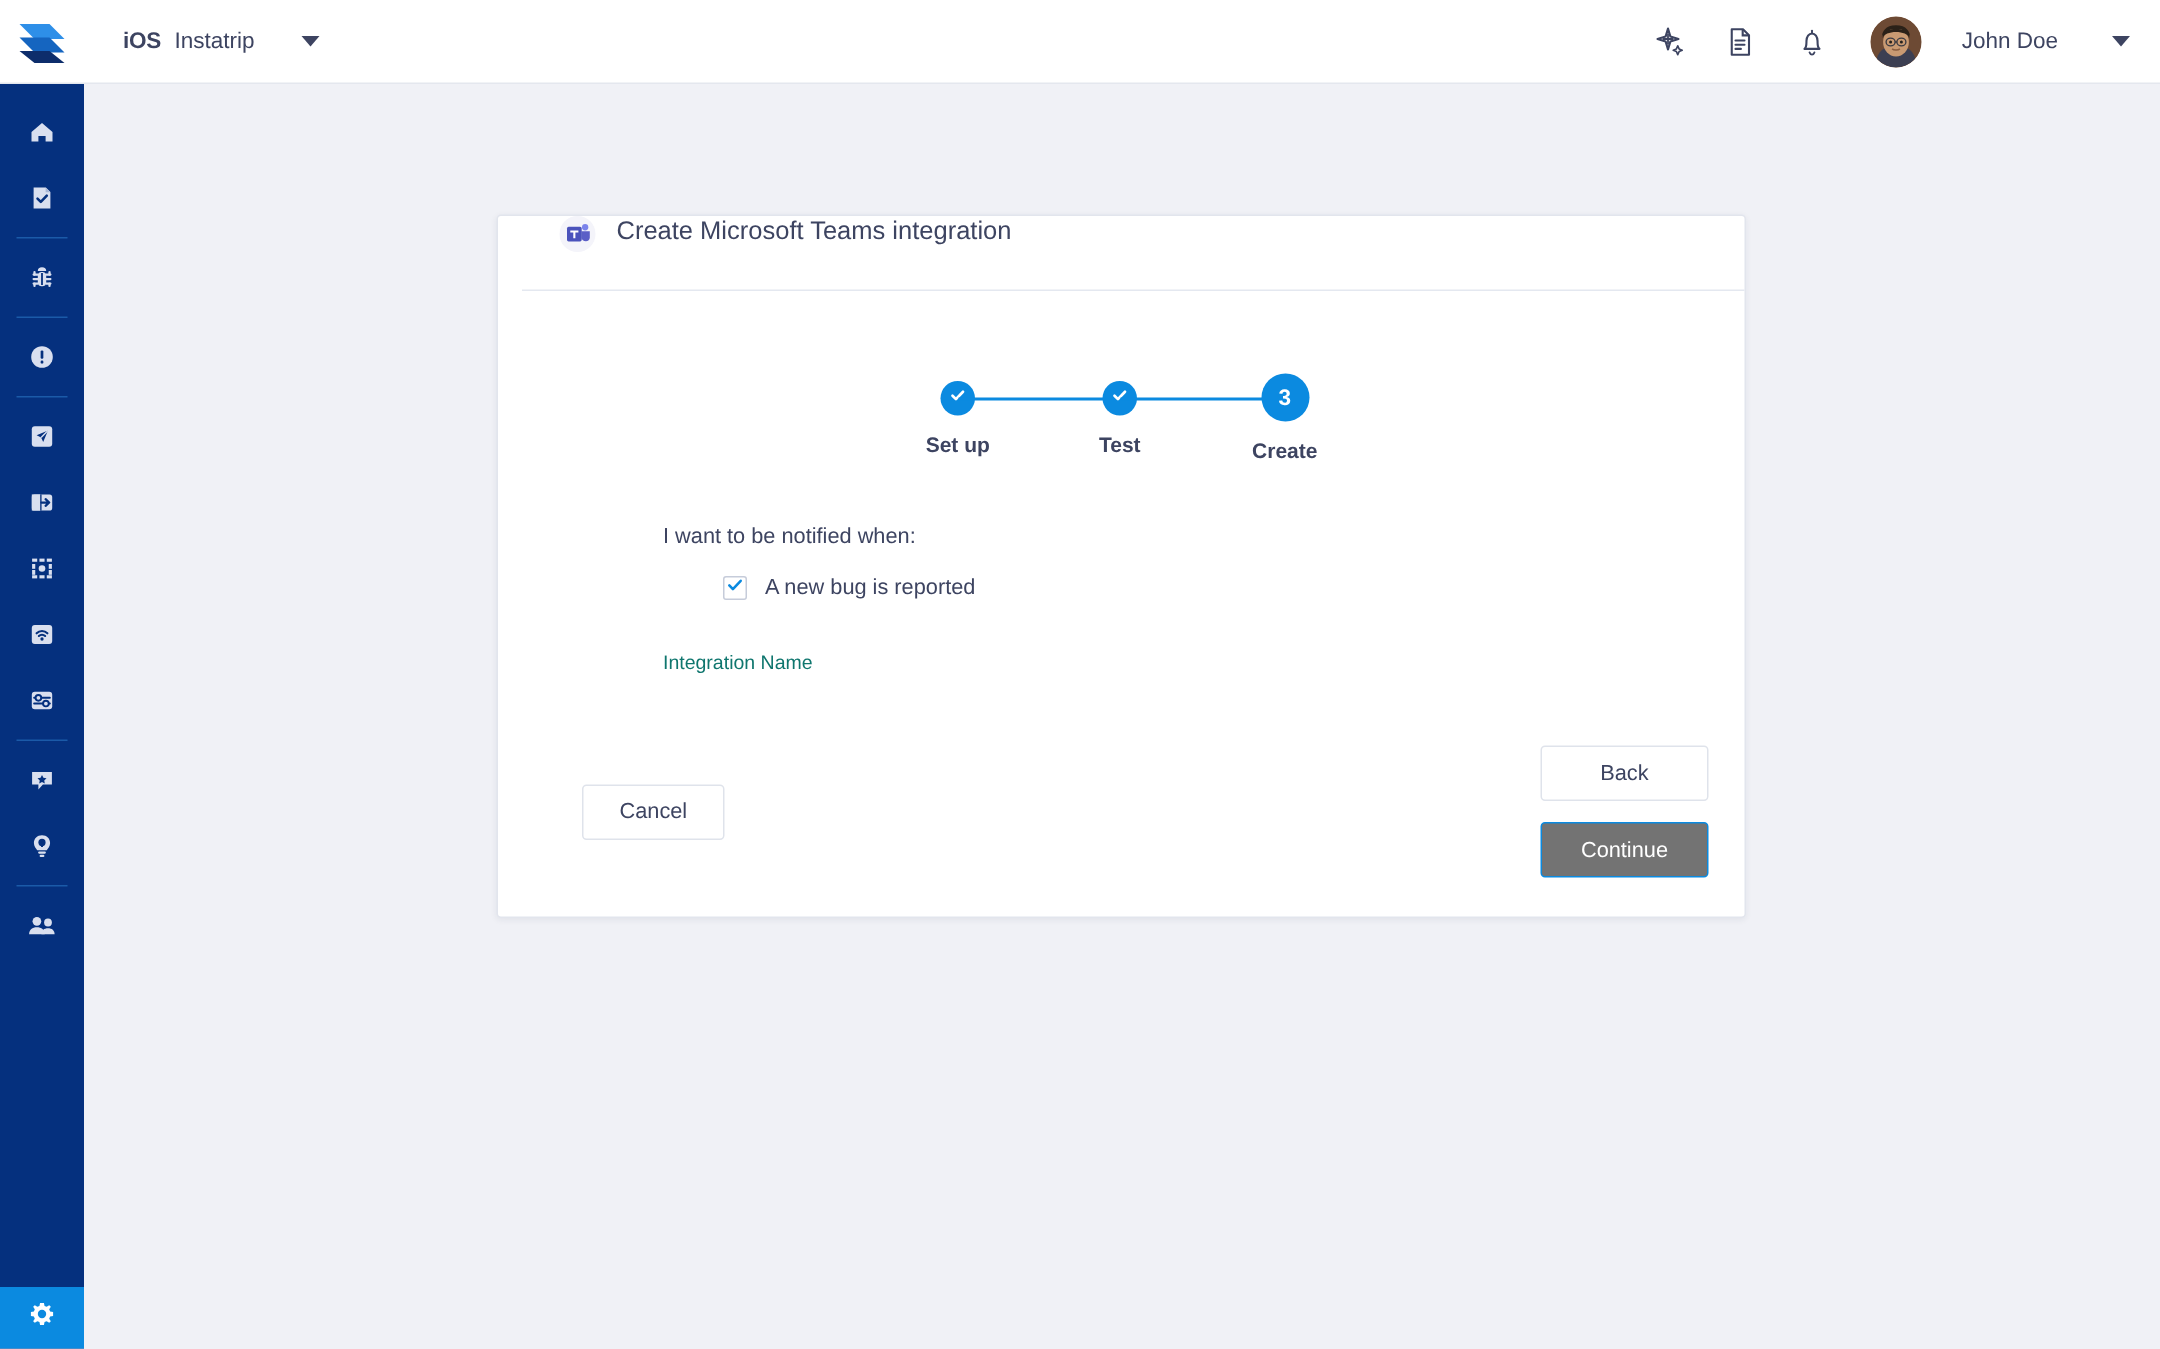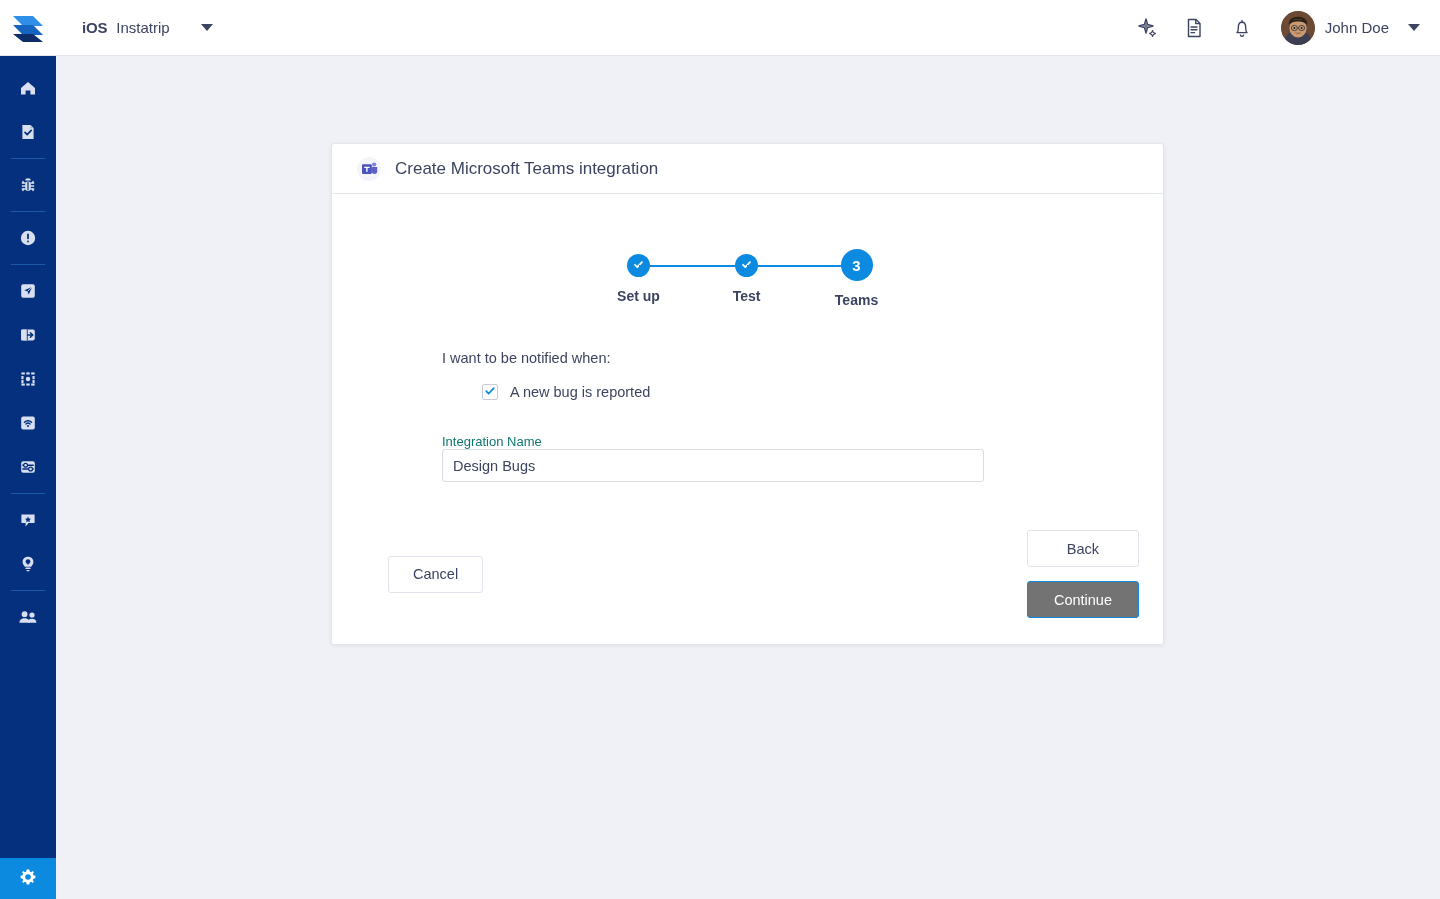--- a/index.html
+++ b/index.html
@@ -44,21 +44,21 @@
     border-left: 6px solid transparent;
     border-right: 6px solid transparent;
     border-top: 7px solid #3d4461;
   }
   .topbar-right {
     margin-left: auto; display: flex; align-items: center;
     padding-right: 20px; gap: 26px;
   }
   .ticon { width: 22px; height: 24px; display: block; cursor: pointer; }
   .user-chip {
-    display: flex; align-items: center; gap: 10px;
+    display: flex; align-items: center; gap: 27px;
     margin-left: 2px; cursor: pointer;
   }
   .avatar {
     width: 34px; height: 34px; border-radius: 50%;
     overflow: hidden; background: #8f6b52; position: relative;
     flex: 0 0 34px;
   }
   .user-name { font-size: 15px; color: #3d4461; }
   .caret-sm {
     width: 0; height: 0;
@@ -98,23 +98,24 @@
     position: absolute;
     left: 331px; top: 143px;
     width: 833px;
     background: #ffffff;
     border: 1px solid #e2e5ed;
     border-radius: 3px;
     box-shadow: 0 1px 4px rgba(30,40,70,0.07);
   }
   .modal-head {
     height: 50px;
-    display: flex; align-items: center;
+    display: flex; 
     padding-left: 25px;
     border-bottom: 1px solid #e4e8f0;
+    margin-left: 16px;
   }
   .teams-badge {
     width: 24px; height: 24px; border-radius: 50%;
     background: #f4f4fa;
     display: flex; align-items: center; justify-content: center;
     flex: 0 0 24px;
   }
   .modal-title {
     margin-left: 14px;
     font-size: 17px; color: #3d4461;
@@ -481,42 +482,41 @@
             </svg>
           </span>
         </div>
         <div class="step-label">Test</div>
       </div>
 
       <div class="step-line long"></div>
 
       <div class="step">
         <div class="step-circle-lg">3</div>
-        <div class="step-label">Teams</div>
+        <div class="step-label">Create</div>
       </div>
 
     </div>
 
     <div class="form-zone">
 
       <div class="form-legend">I want to be notified when:</div>
 
       <div class="check-row">
         <span class="checkbox">
           <span>
             <svg width="12" height="12" viewBox="0 0 12 12">
               <path d="M2.2 6.2 L4.6 8.7 L9.8 3.2" fill="none" stroke="#0b8ae0" stroke-width="1.7" stroke-linecap="round" stroke-linejoin="round"></path>
             </svg>
           </span>
         </span>
         <span class="check-label">A new bug is reported</span>
       </div>
 
       <div class="field-label">Integration Name</div>
-      <input class="text-input" type="text" value="Design Bugs" style="">
 
     </div>
 
     <div class="footer">
       <button class="btn btn-ghost">Cancel</button>
       <div class="footer-right">
         <button class="btn btn-ghost">Back</button>
         <button class="btn btn-primary">Continue</button>
       </div>
     </div>

